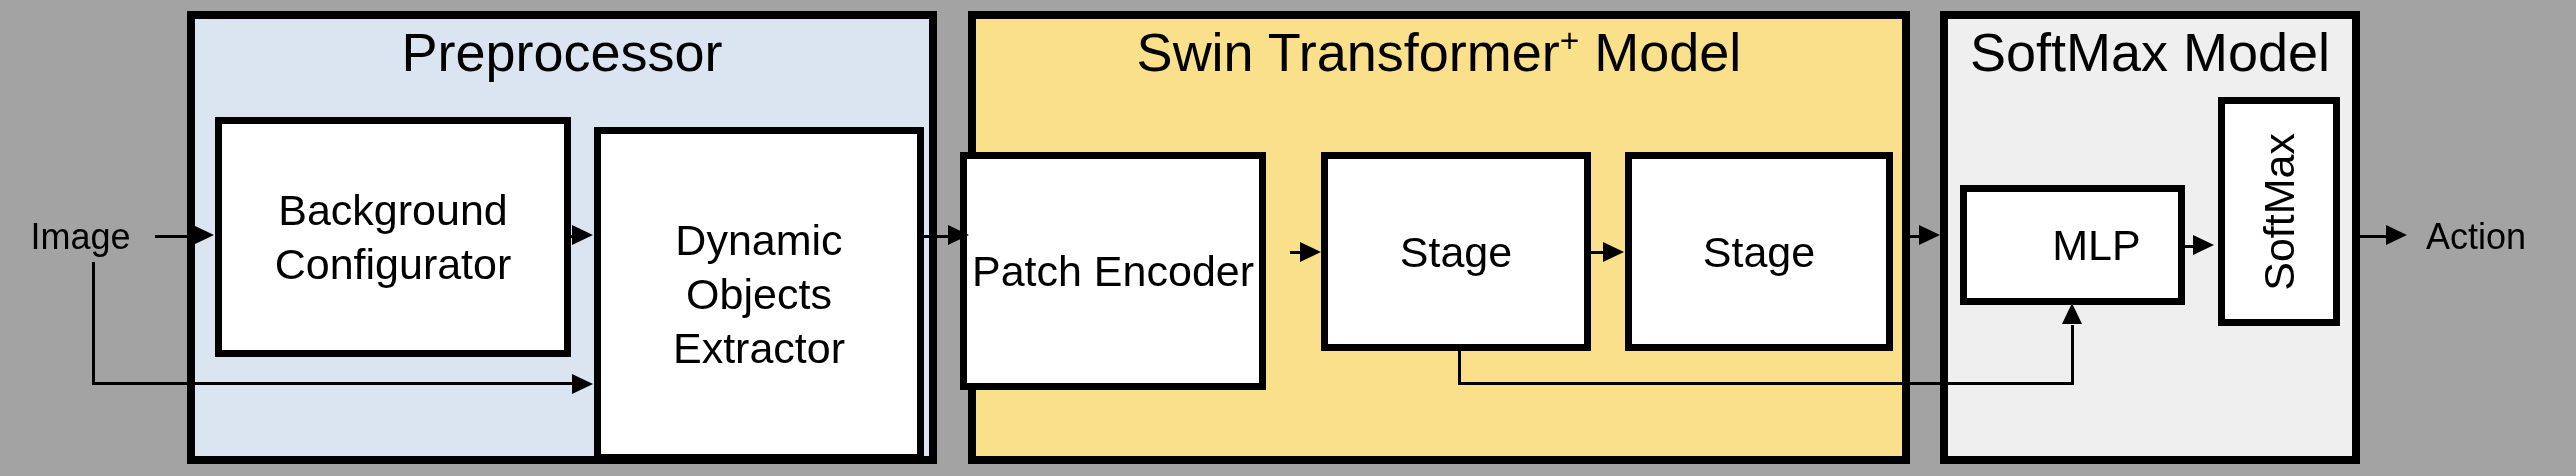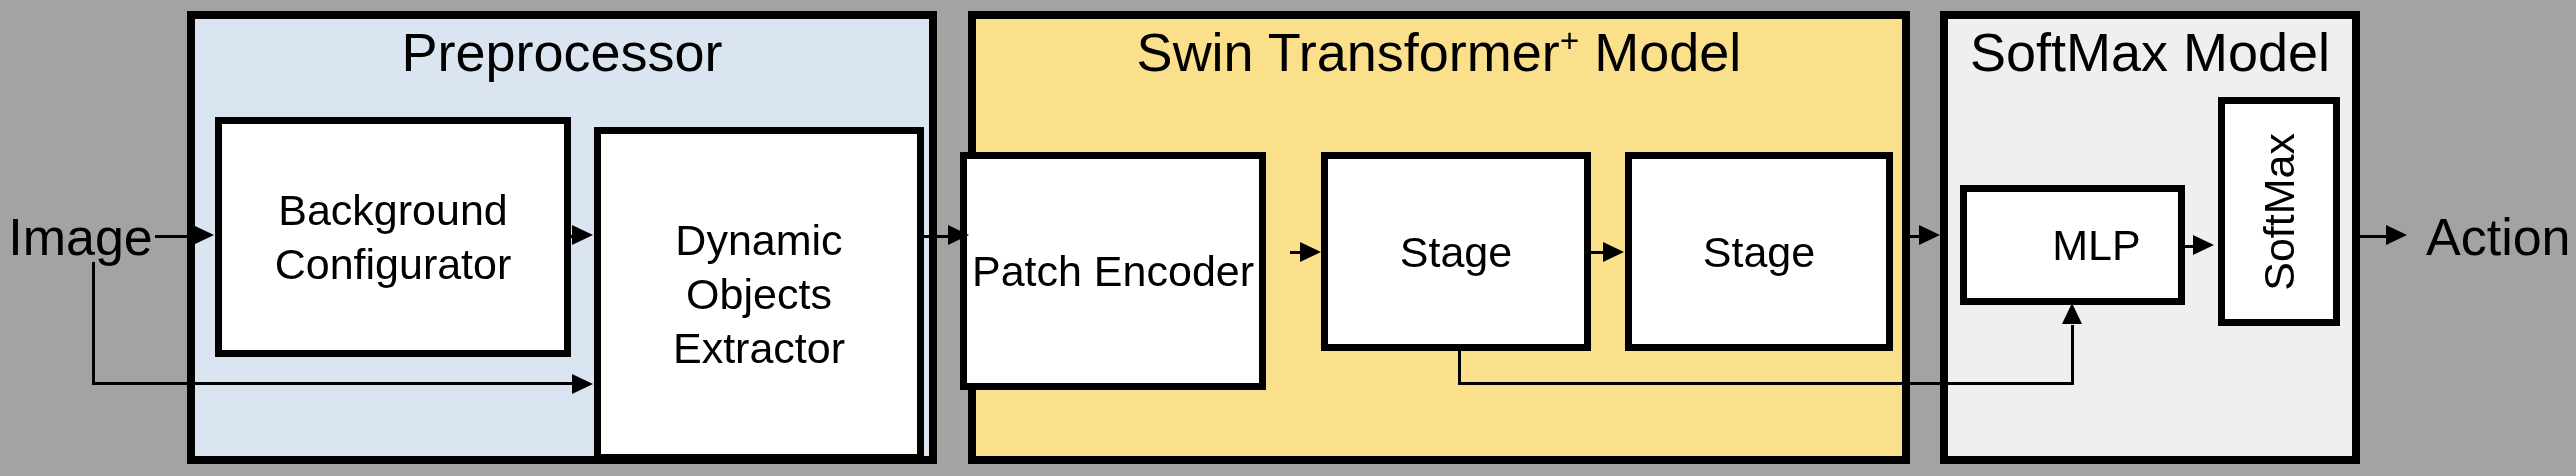--- a/index.html
+++ b/index.html
@@ -42,21 +42,21 @@
     font-size: 43px;
     line-height: 54px;
     z-index: 2;
   }
   .node.vtext span {
     writing-mode: vertical-rl;
     transform: rotate(180deg);
   }
   .io-label {
     position: absolute;
-    font-size: 52px;
+    font-size: 36px;
     line-height: 54px;
     z-index: 4;
     white-space: nowrap;
   }
   .line { position: absolute; background: #000; z-index: 3; }
   .ah-right {
     position: absolute; width: 0; height: 0; z-index: 3;
     border-top: 10.7px solid transparent;
     border-bottom: 10.7px solid transparent;
     border-left: 21.5px solid #000;

